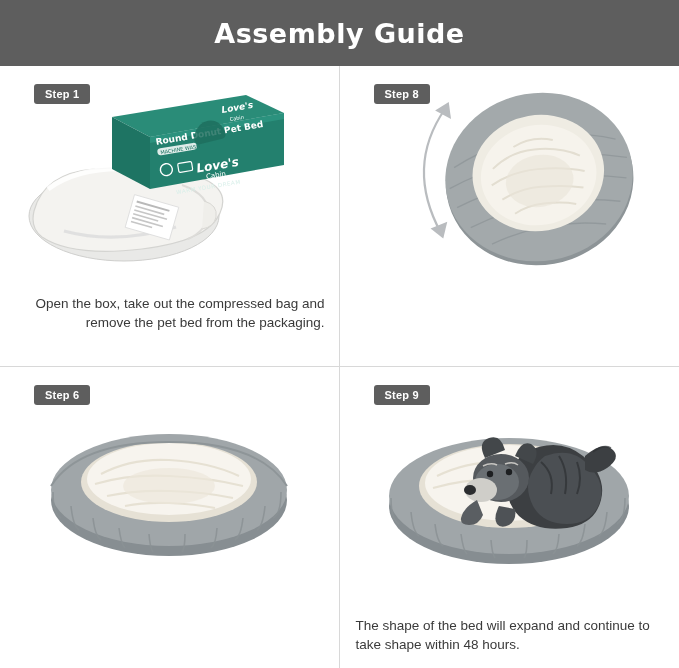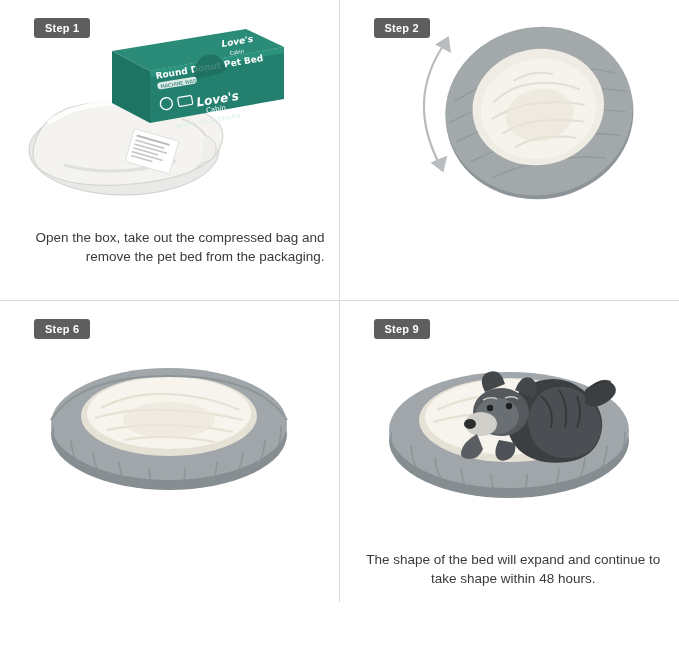--- a/index.html
+++ b/index.html
@@ -74,40 +74,42 @@
     top: 12px;
     left: 0;
     right: 0;
     height: 205px;
   }
   .caption {
     position: absolute;
     left: 16px;
     right: 8px;
     bottom: 14px;
-    text-align: center;
     font-size: 13.5px;
     line-height: 19px;
     color: #3a3a3a;
   }
   .caption.top-cell {
     bottom: auto;
     top: 228px;
     text-align: right;
     left: 22px;
     right: 14px;
   }
   svg { display: block; }
   .svgwrap { width: 100%; height: 100%; display:flex; align-items:center; justify-content:center; }
 </style>
 </head>
 <body>
 
 <div class="page">
 
+  <div class="header">
+    <div class="header-title">Assembly Guide</div>
+  </div>
 
   <div class="grid">
 
     <div class="cell left top">
       <div class="step-badge">Step 1</div>
       <div class="art">
         <div class="svgwrap">
         <svg width="330" height="200" viewBox="0 0 330 200">
 
           <g>
@@ -156,21 +158,21 @@
               <path d="M96 44 q6 -12 16 -12 q10 0 14 10 q3 8 -2 10 l-26 2 q-4 -4 -2 -10z" fill="#1d6e5e" opacity="0.85" transform="rotate(-9.5 110 44)"></path>
             </g>
           </g>
         </svg>
         </div>
       </div>
       <div class="caption top-cell">Open the box, take out the compressed bag and remove the pet bed from the packaging.</div>
     </div>
 
     <div class="cell top">
-      <div class="step-badge">Step 2</div>
+      <div class="step-badge">Step 8</div>
       <div class="art">
         <div class="svgwrap">
         <svg width="320" height="200" viewBox="0 0 320 200">
 
           <g fill="none" stroke="#b9bcbf" stroke-width="2.2">
             <path d="M96 28 q-40 58 -4 124"></path>
           </g>
           <polygon points="96,20 106,34 88,34" fill="#b9bcbf" transform="rotate(28 96 28)"></polygon>
           <polygon points="92,158 102,144 84,144" fill="#b9bcbf" transform="rotate(-22 92 152)"></polygon>
 

